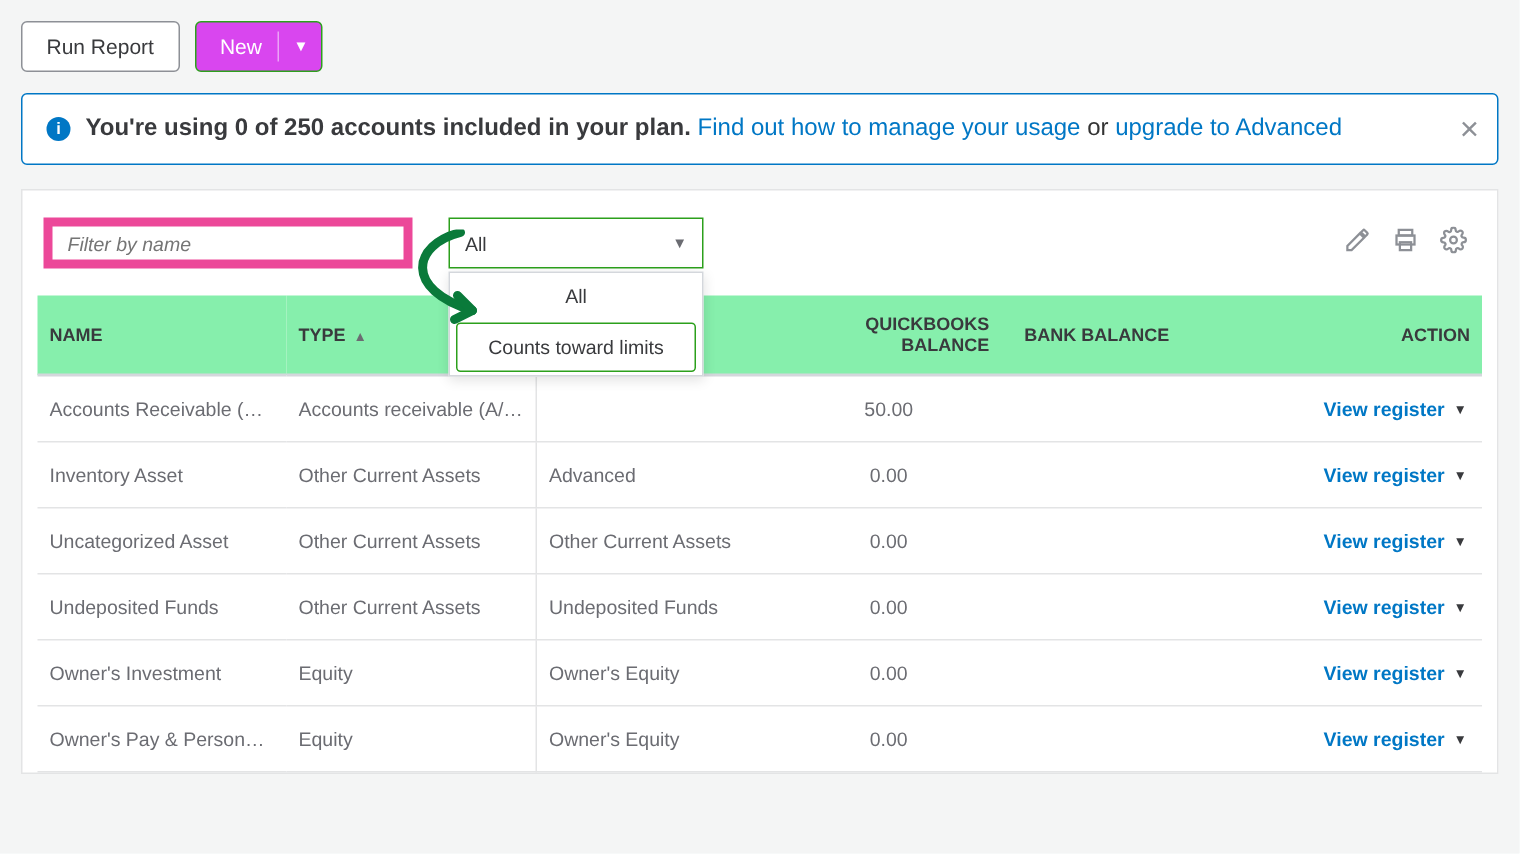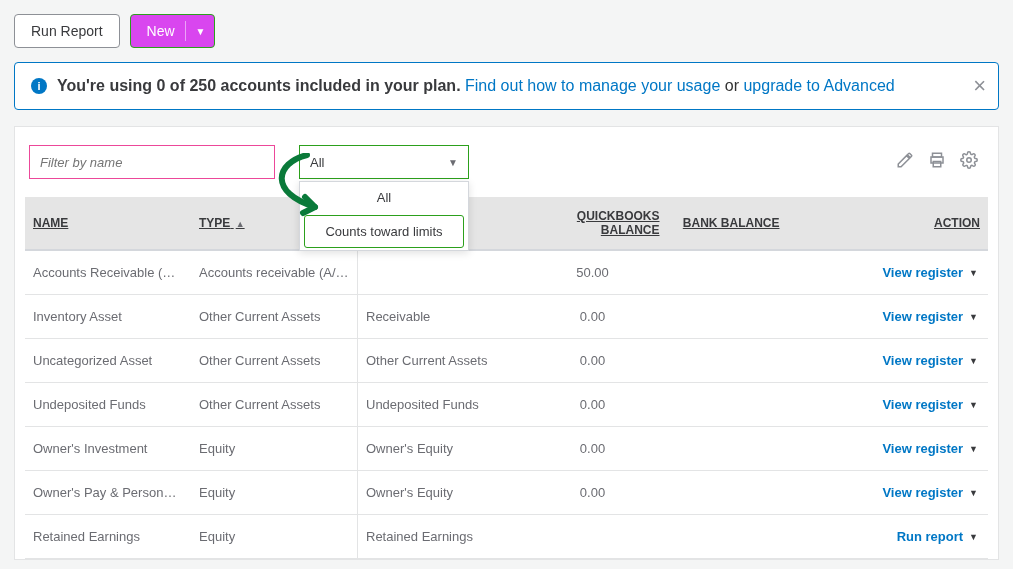--- a/index.html
+++ b/index.html
@@ -120,21 +120,21 @@
   }
   .toolbar {
     display: flex;
     align-items: center;
     padding: 0 4px;
     position: relative;
   }
   .filter-input {
     width: 246px;
     height: 34px;
-    border: 1px solid #ec4899;
+    border: 6px solid #ec4899;
     padding: 0 10px;
     font-size: 13px;
     color: #555;
     font-style: italic;
   }
   .select-wrap {
     position: relative;
     margin-left: 24px;
     text-align: center;
   }
@@ -199,22 +199,21 @@
     border-collapse: collapse;
     margin-top: 18px;
   }
   thead th {
     text-align: left;
     font-size: 12px;
     font-weight: 700;
     color: #393a3d;
     padding: 12px 8px;
     border-bottom: 2px solid #d4d7dc;
-    background: #e5e5e5;
-    text-decoration: underline;
+    background: #86efac;
   }
   thead th.right { text-align: right; }
   tbody td {
     padding: 14px 8px;
     border-bottom: 1px solid #e3e4e5;
     font-size: 13px;
     color: #6b6c72;
     vertical-align: middle;
   }
   tbody td.right { text-align: center; }
@@ -337,21 +336,21 @@
                 <span class="caret">▼</span>
               </span></td>
           </tr>
           <tr>
             <td class="col-name">
               <div class="ellip">Inventory Asset</div>
             </td>
             <td class="col-type type-cell">
               <div class="ellip">Other Current Assets</div>
             </td>
-            <td class="col-detail">Receivable</td>
+            <td class="col-detail">Advanced</td>
             <td class="col-qb right">0.00</td>
             <td class="col-bank right"></td>
             <td class="col-action action-cell"><span class="action-link">
                 <span>View register</span>
                 <span class="caret">▼</span>
               </span></td>
           </tr>
           <tr>
             <td class="col-name">
               <div class="ellip">Uncategorized Asset</div>
@@ -402,34 +401,19 @@
               <div class="ellip">Owner's Pay &amp; Personal Expenses</div>
             </td>
             <td class="col-type type-cell">
               <div class="ellip">Equity</div>
             </td>
             <td class="col-detail">Owner's Equity</td>
             <td class="col-qb right">0.00</td>
             <td class="col-bank right"></td>
             <td class="col-action action-cell"><span class="action-link">
                 <span>View register</span>
-                <span class="caret">▼</span>
-              </span></td>
-          </tr>
-          <tr>
-            <td class="col-name">
-              <div class="ellip">Retained Earnings</div>
-            </td>
-            <td class="col-type type-cell">
-              <div class="ellip">Equity</div>
-            </td>
-            <td class="col-detail">Retained Earnings</td>
-            <td class="col-qb right"></td>
-            <td class="col-bank right"></td>
-            <td class="col-action action-cell"><span class="action-link">
-                <span>Run report</span>
                 <span class="caret">▼</span>
               </span></td>
           </tr>
         </tbody>
     </table>
   </div>
 </div>
 
 </body></html>

